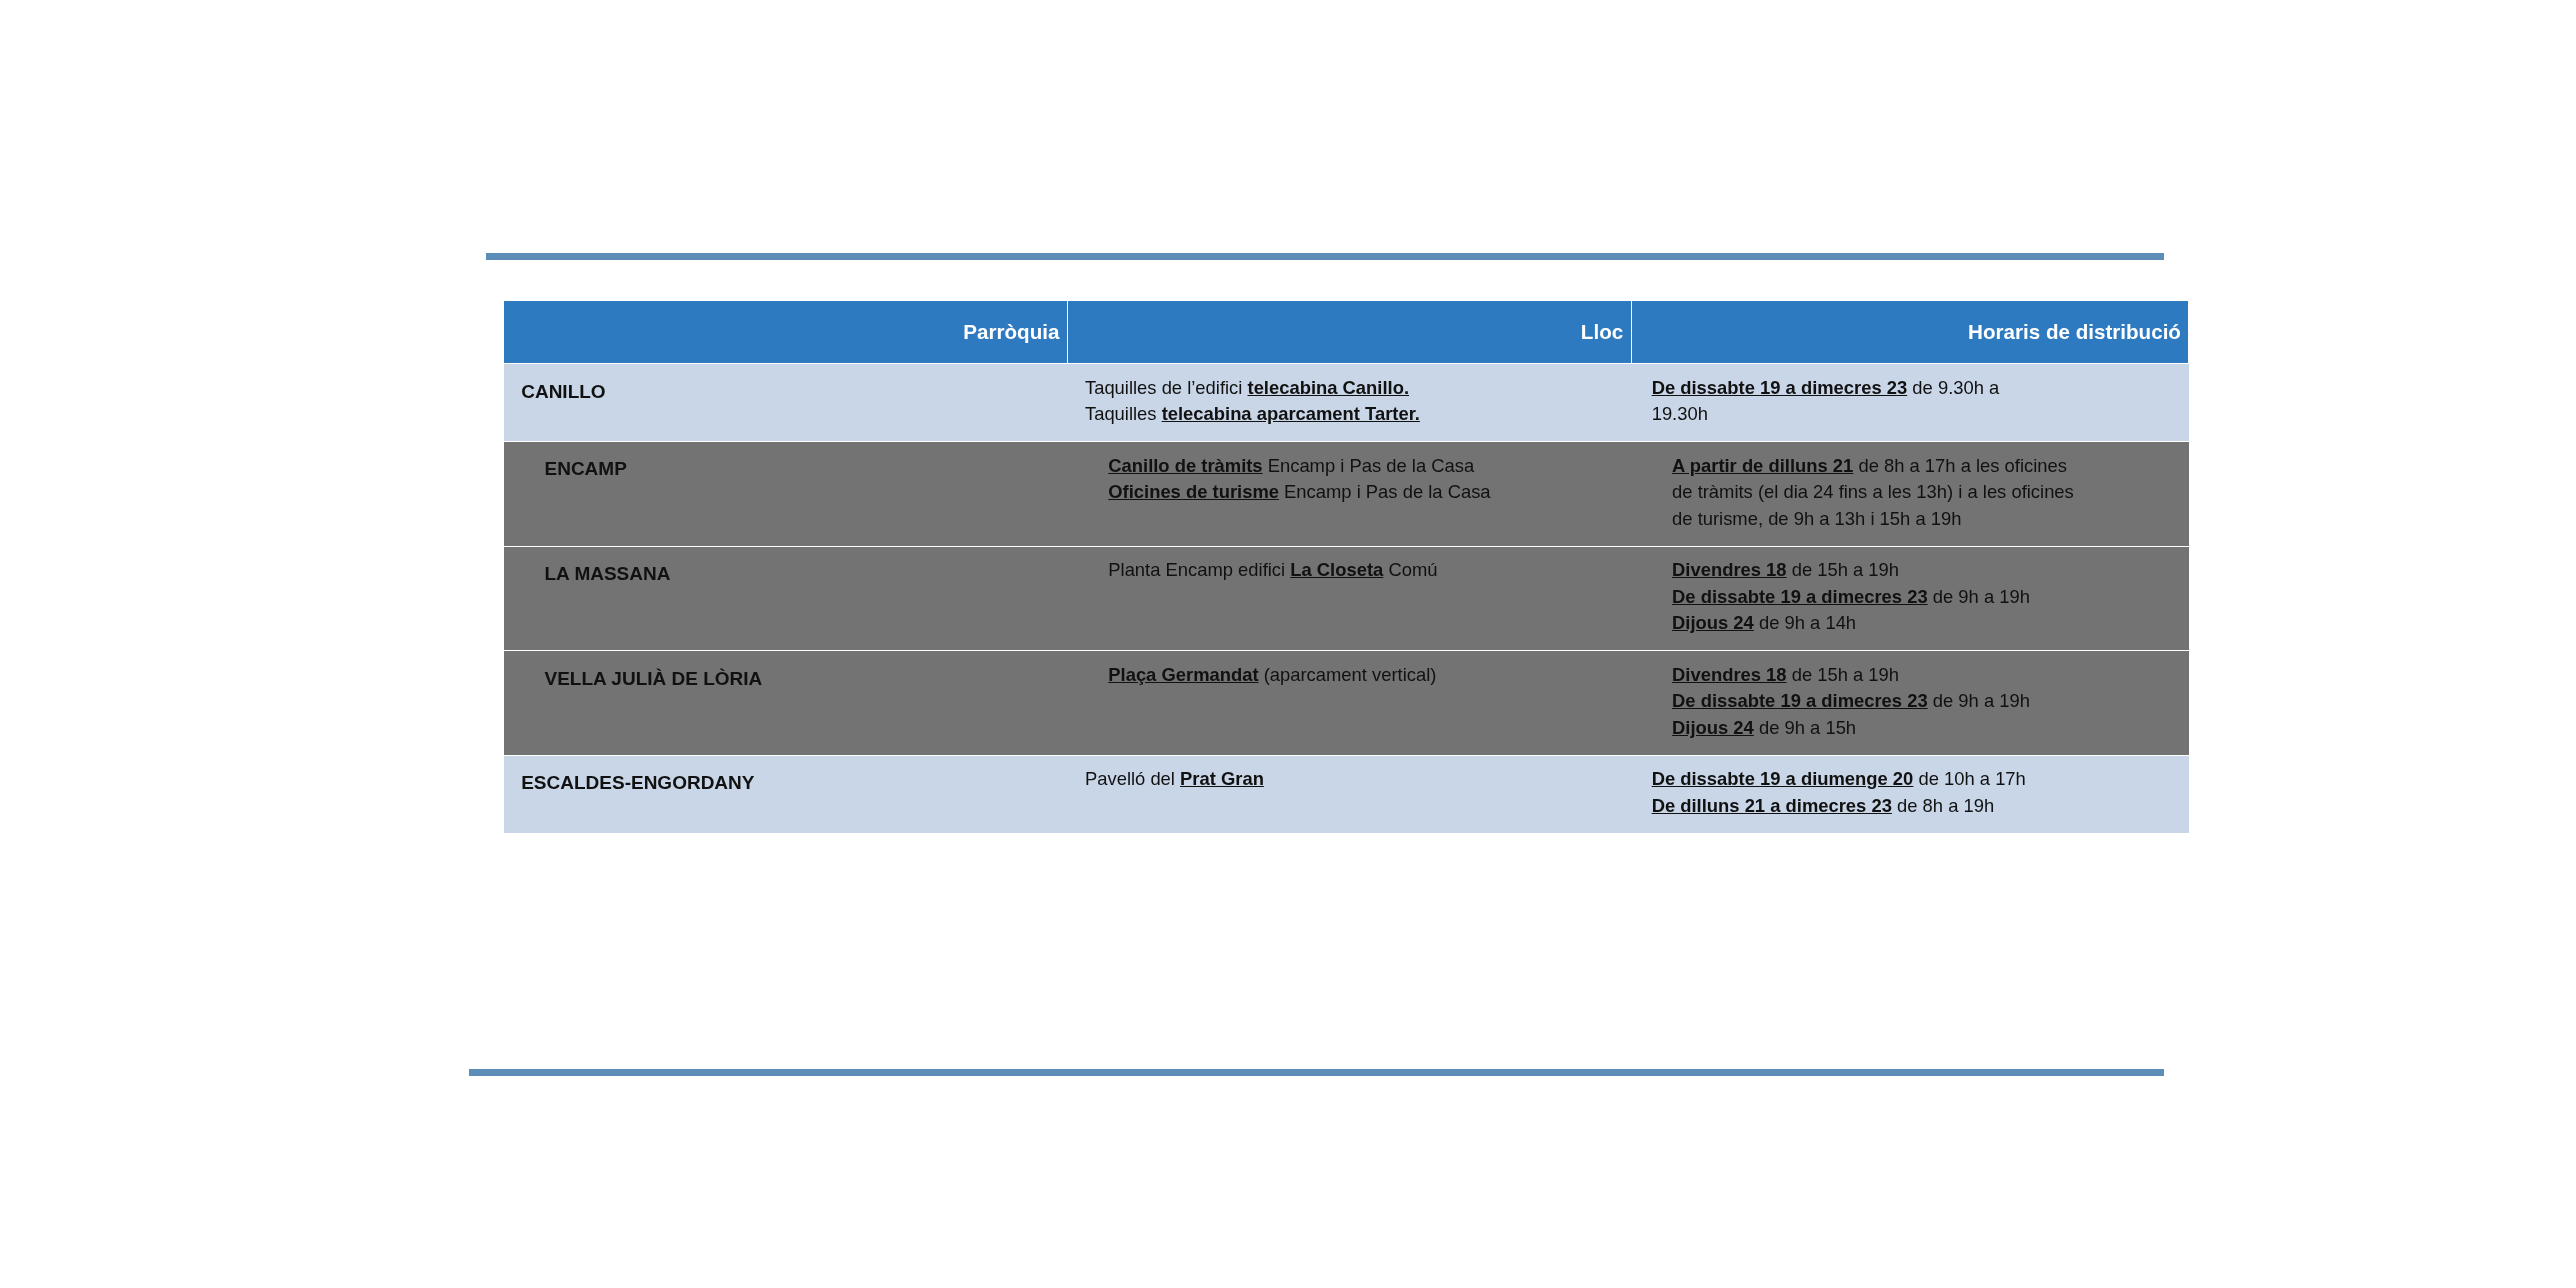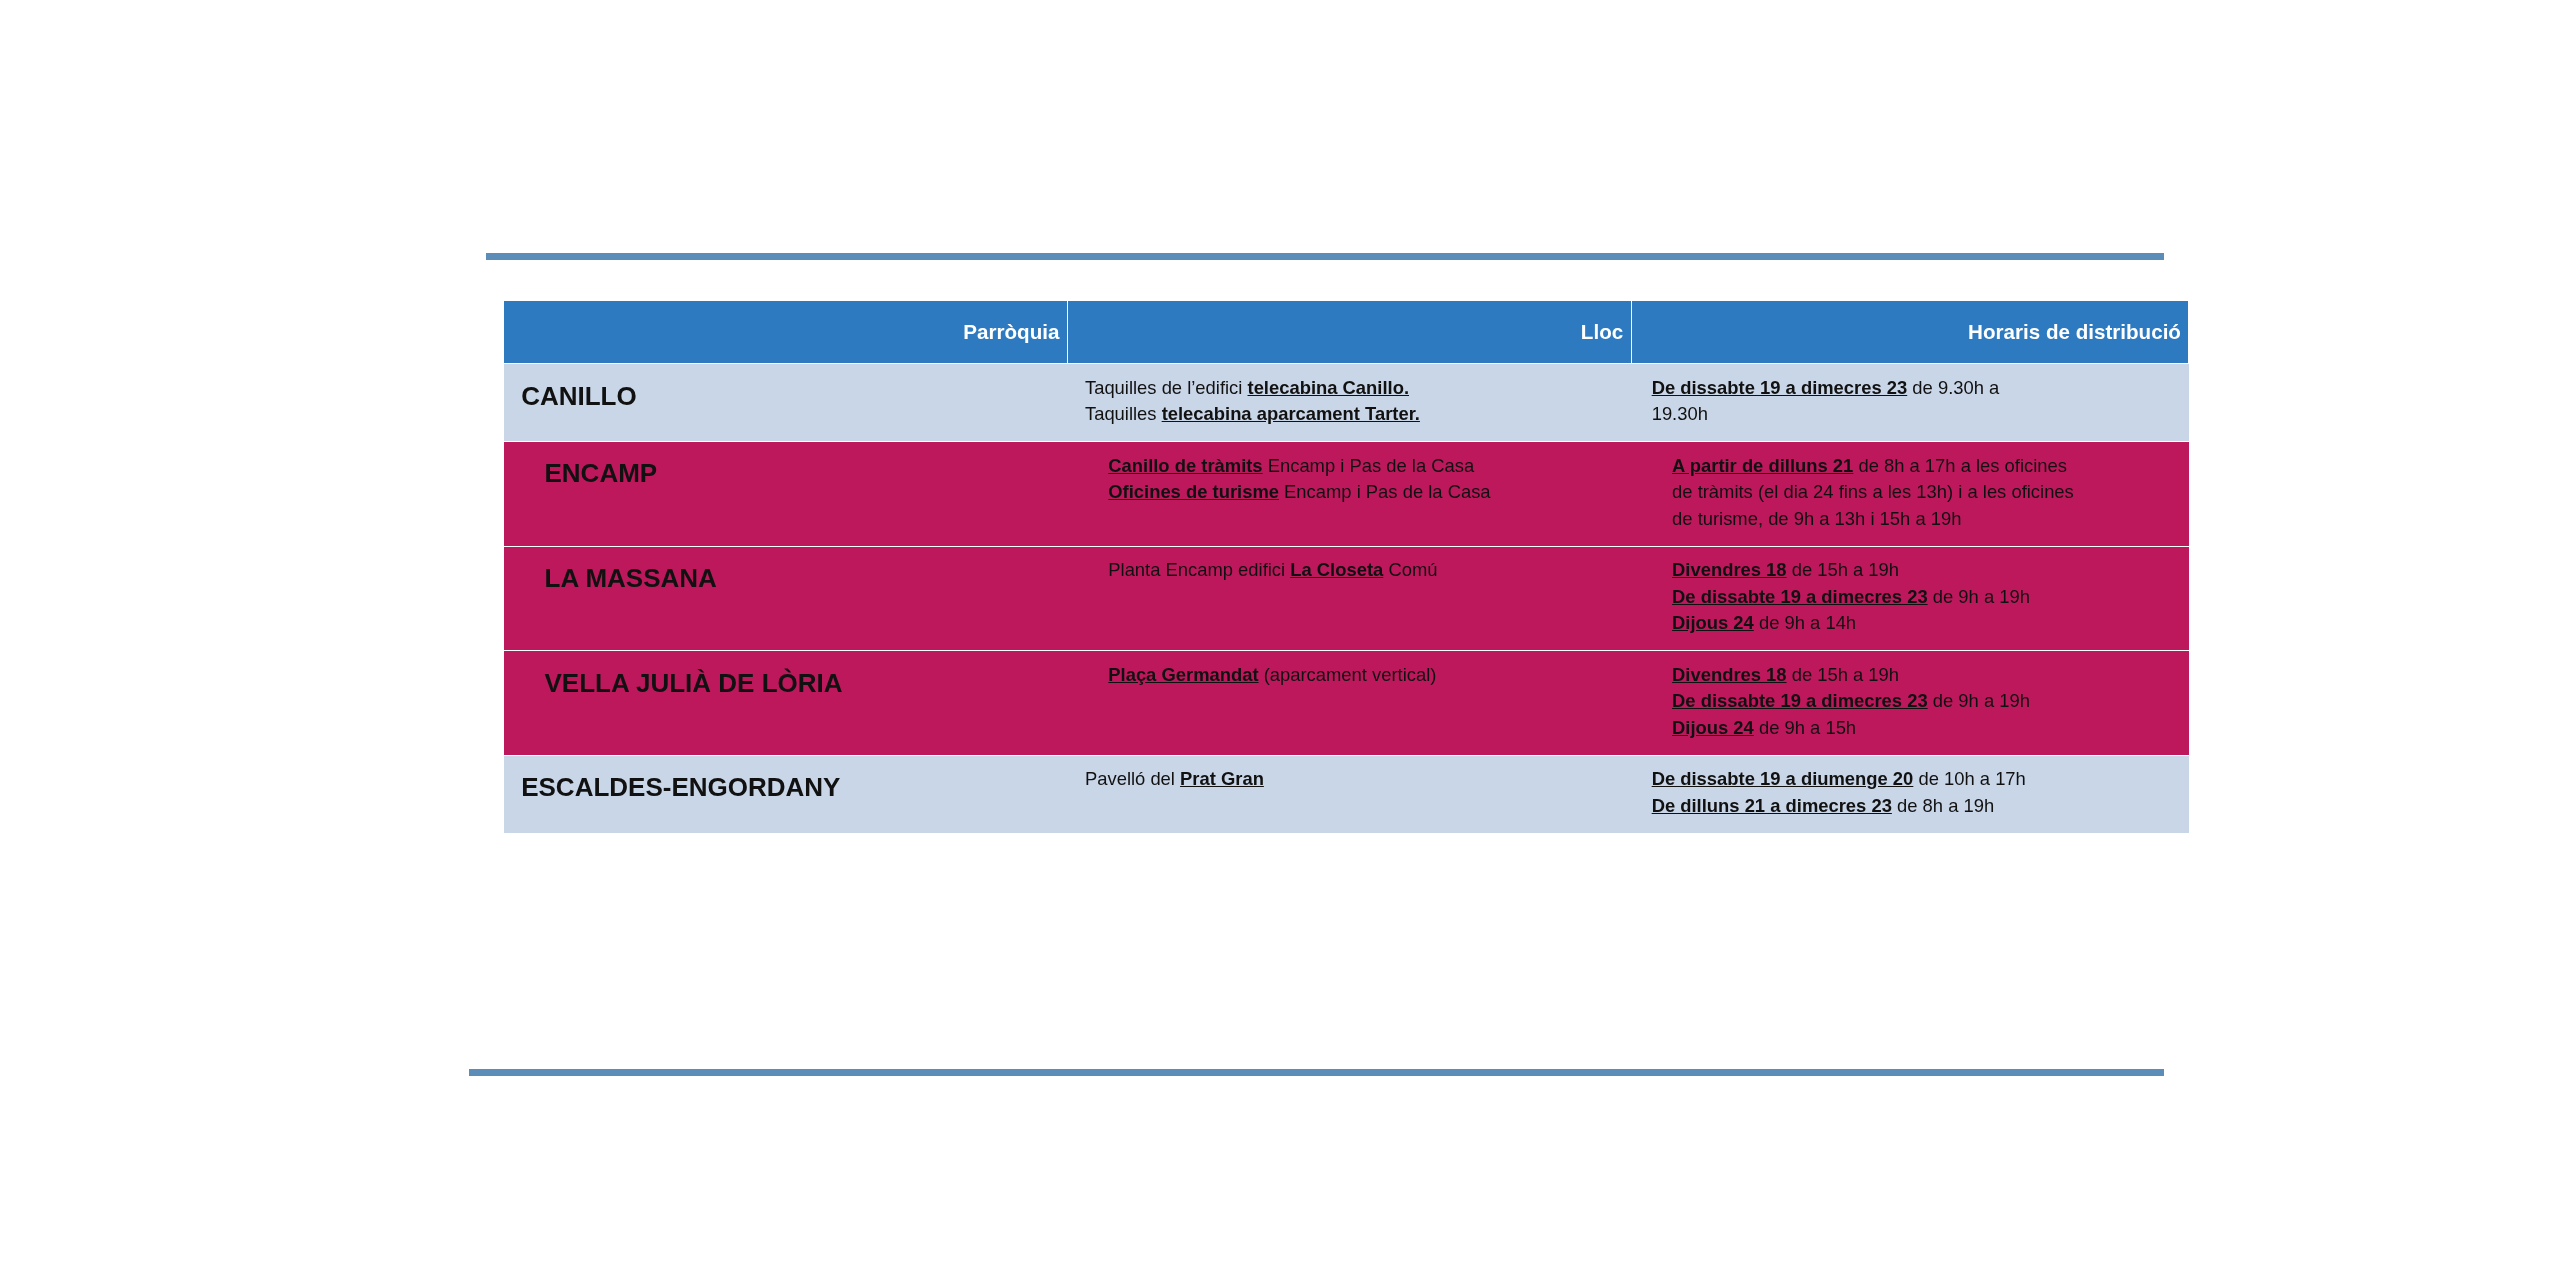--- a/index.html
+++ b/index.html
@@ -71,25 +71,25 @@
     border-bottom: 1.5px solid #ffffff;
     font-size: 18.4px;
     line-height: 1.45;
     color: #111111;
   }
   .col-par { width: 548px; }
   .col-lloc { width: 548px; }
   .col-hor { width: 542px; }
 
   tr.row-odd td { background: #C9D6E8; }
-  tr.row-even td { background: #be185d; padding-left: 41px; }
+  tr.row-even td { background: #737373; padding-left: 41px; }
 
   td.cell-par {
     font-weight: bold;
-    font-size: 26px;
+    font-size: 19px;
     color: #111111;
     padding-top: 13.2px;
   }
   td.cell-lloc { }
   td.cell-hor {
     padding-left: 20.6px;
   }
   .b { font-weight: bold; text-decoration: underline; }
   .line { display: block; }
   .bluebar-bottom-decor {

